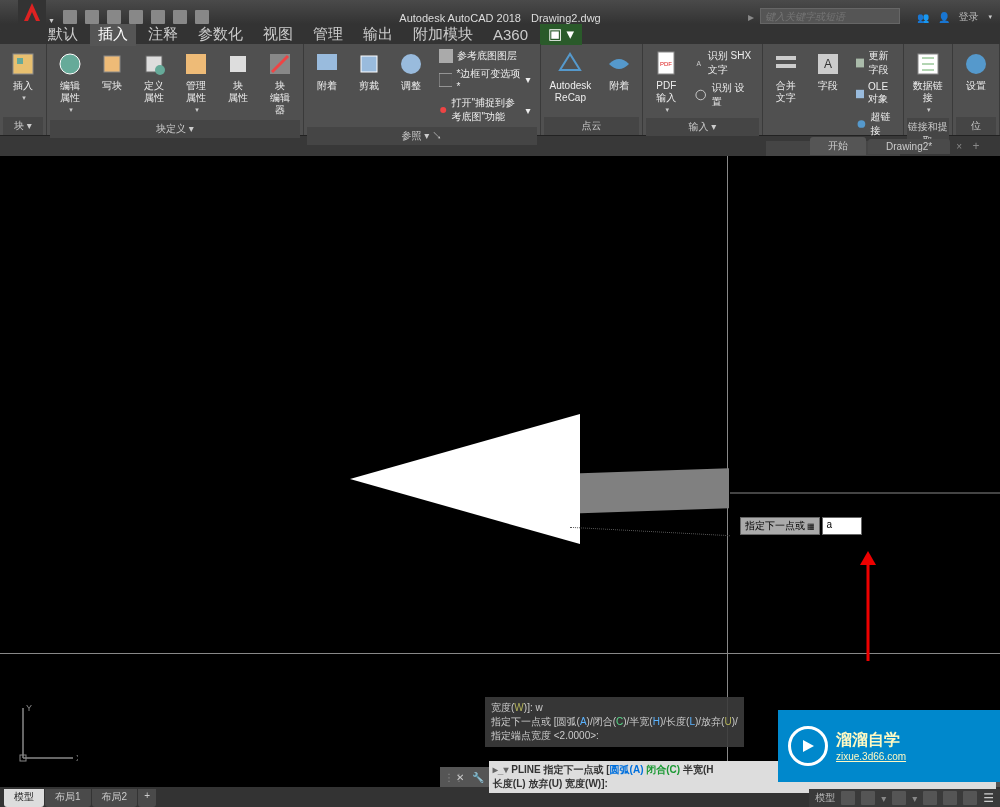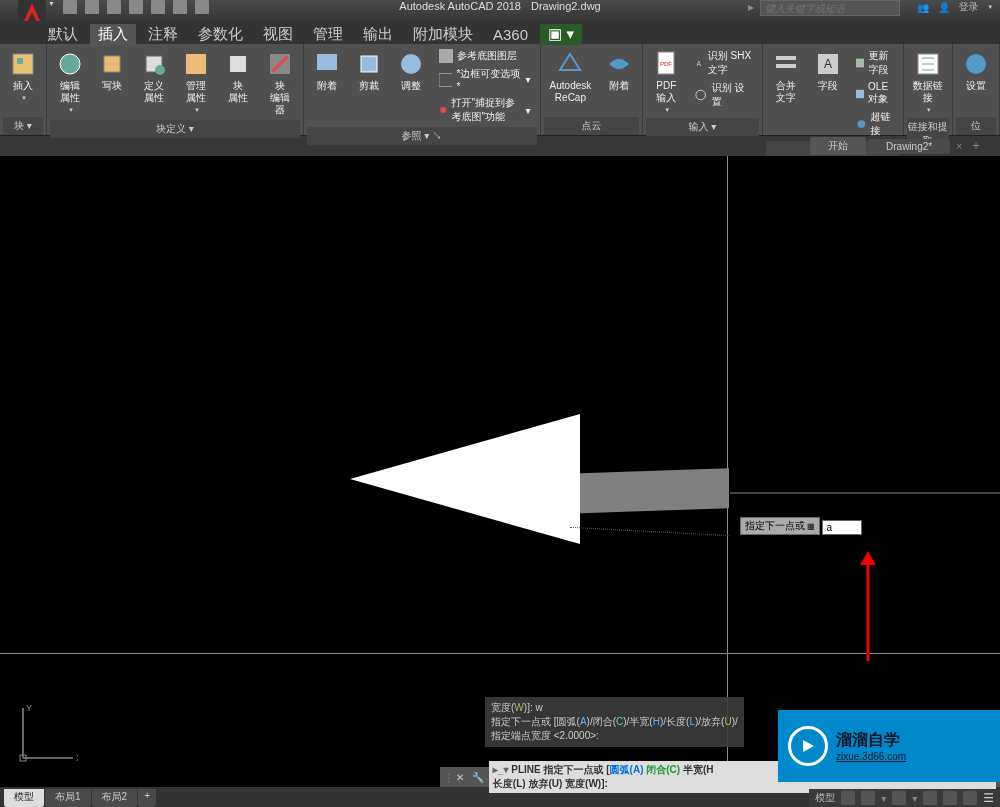--- a/index.html
+++ b/index.html
@@ -1,18 +1,18 @@
 <!DOCTYPE html>
 <html><head>
   <meta charset="utf-8">
   <style>
     * { margin: 0; padding: 0; box-sizing: border-box; font-family: "Microsoft YaHei", sans-serif; }
     body { width: 1000px; height: 807px; background: #333; overflow: hidden; position: relative; }
     
-    .titlebar { height: 24px; background: linear-gradient(#4a4a4a, #333); display: flex; align-items: flex-start; position: relative; padding-left: 18px; }
+    .titlebar { height: 24px; background: linear-gradient(#4a4a4a, #333); display: flex; align-items: flex-end; position: relative; padding-left: 18px; }
     .app-logo { width: 28px; height: 24px; background: #333; display: flex; align-items: center; justify-content: center; }
     .app-logo svg { width: 16px; height: 18px; }
     .qat { display: flex; align-items: center; gap: 8px; padding: 0 8px; }
     .qat-item { width: 14px; height: 14px; background: #888; border-radius: 1px; }
     .title-center { position: absolute; left: 50%; transform: translateX(-50%); font-size: 11px; color: #ddd; font-weight: normal; display: flex; gap: 10px; }
     .search-box { position: absolute; right: 100px; width: 140px; height: 16px; background: #555; border: 1px solid #666; font-size: 10px; color: #aaa; padding: 0 4px; font-style: italic; }
     .user-icons { position: absolute; right: 8px; display: flex; gap: 8px; align-items: center; color: #bbb; font-size: 10px; }
     
     .menubar { height: 20px; background: #333; display: flex; align-items: center; padding: 0 40px; gap: 4px; }
     .menu-item { padding: 2px 8px; font-size: 15px; color: #ccc; }
@@ -36,39 +36,39 @@
     .tab-close { color: #888; font-size: 10px; padding: 0 4px; }
     .add-tab { width: 16px; height: 16px; display: flex; align-items: center; justify-content: center; color: #888; font-size: 12px; }
     
     .canvas { position: absolute; top: 156px; left: 0; right: 0; bottom: 20px; background: #000; overflow: hidden; }
     .crosshair-h { position: absolute; top: 497px; left: 0; right: 0; height: 1px; background: #888; }
     .crosshair-v { position: absolute; top: 0; bottom: 0; left: 727px; width: 1px; background: #888; }
     .triangle-arrow { position: absolute; top: 258px; left: 350px; }
     .gray-tail { position: absolute; top: 315px; left: 566px; width: 163px; height: 40px; background: #808080; transform: skewY(-2deg); }
     .dotted-line { position: absolute; top: 375px; left: 570px; width: 160px; border-top: 1px dotted #555; transform: rotate(3deg); }
     
-    .dyn-input { position: absolute; top: 361px; left: 740px; display: flex; gap: 2px; align-items: flex-end; }
+    .dyn-input { position: absolute; top: 361px; left: 740px; display: flex; gap: 2px; }
     .dyn-label { background: #aaa; border: 1px solid #666; padding: 1px 4px; font-size: 10px; display: flex; align-items: center; gap: 2px; }
     .dyn-field { background: #fff; border: 1px solid #666; padding: 1px 4px; font-size: 10px; width: 40px; }
     .red-arrow { position: absolute; top: 395px; left: 858px; }
     
     .ucs-icon { position: absolute; bottom: 24px; left: 18px; }
     .cmd-history { position: absolute; bottom: 40px; left: 485px; background: rgba(60,60,60,0.9); padding: 4px 6px; font-size: 10px; color: #ccc; font-family: Consolas, monospace; line-height: 1.4; }
     .cmd-history .lbl { color: #5bb3ff; }
     .cmd-history .lbl-w { color: #b3b35b; }
     .cmd-history .lbl-g { color: #5bdb8b; }
     .cmd-line { position: absolute; bottom: 20px; left: 440px; right: 0; height: 20px; background: #555; display: flex; align-items: center; padding: 0 4px; font-size: 10px; font-family: Consolas, monospace; }
     .cmd-line .handle { width: 8px; color: #888; }
     .cmd-line .prompt { background: #ddd; color: #333; padding: 2px 4px; flex: 1; font-weight: bold; }
     .cmd-line .lbl { color: #0070dd; }
     .cmd-line .lbl-g { color: #1a9933; }
     
     .watermark { position: absolute; bottom: 25px; right: 0; width: 222px; height: 72px; background: #0088cc; display: flex; align-items: center; gap: 8px; padding: 0 10px; }
     .watermark .play { width: 40px; height: 40px; border: 3px solid #fff; border-radius: 50%; display: flex; align-items: center; justify-content: center; }
-    .watermark .wm-text { color: #0f172a; }
+    .watermark .wm-text { color: #fef9c3; }
     .watermark .wm-main { font-size: 16px; font-weight: bold; }
     .watermark .wm-sub { font-size: 10px; text-decoration: underline; }
     
     .bottom-tabs { position: absolute; bottom: 0; left: 4px; height: 18px; display: flex; gap: 1px; }
     .btab { padding: 1px 10px; background: #4a4a4a; color: #ccc; font-size: 10px; border-radius: 0 0 3px 3px; }
     .btab.active { background: #ddd; color: #222; }
     .status-right { position: absolute; bottom: 0; right: 0; height: 18px; background: #3a3a3a; display: flex; align-items: center; gap: 6px; padding: 0 6px; font-size: 10px; color: #bbb; }
     .status-icon { width: 14px; height: 14px; background: #555; border-radius: 1px; }
   </style>
 </head>

